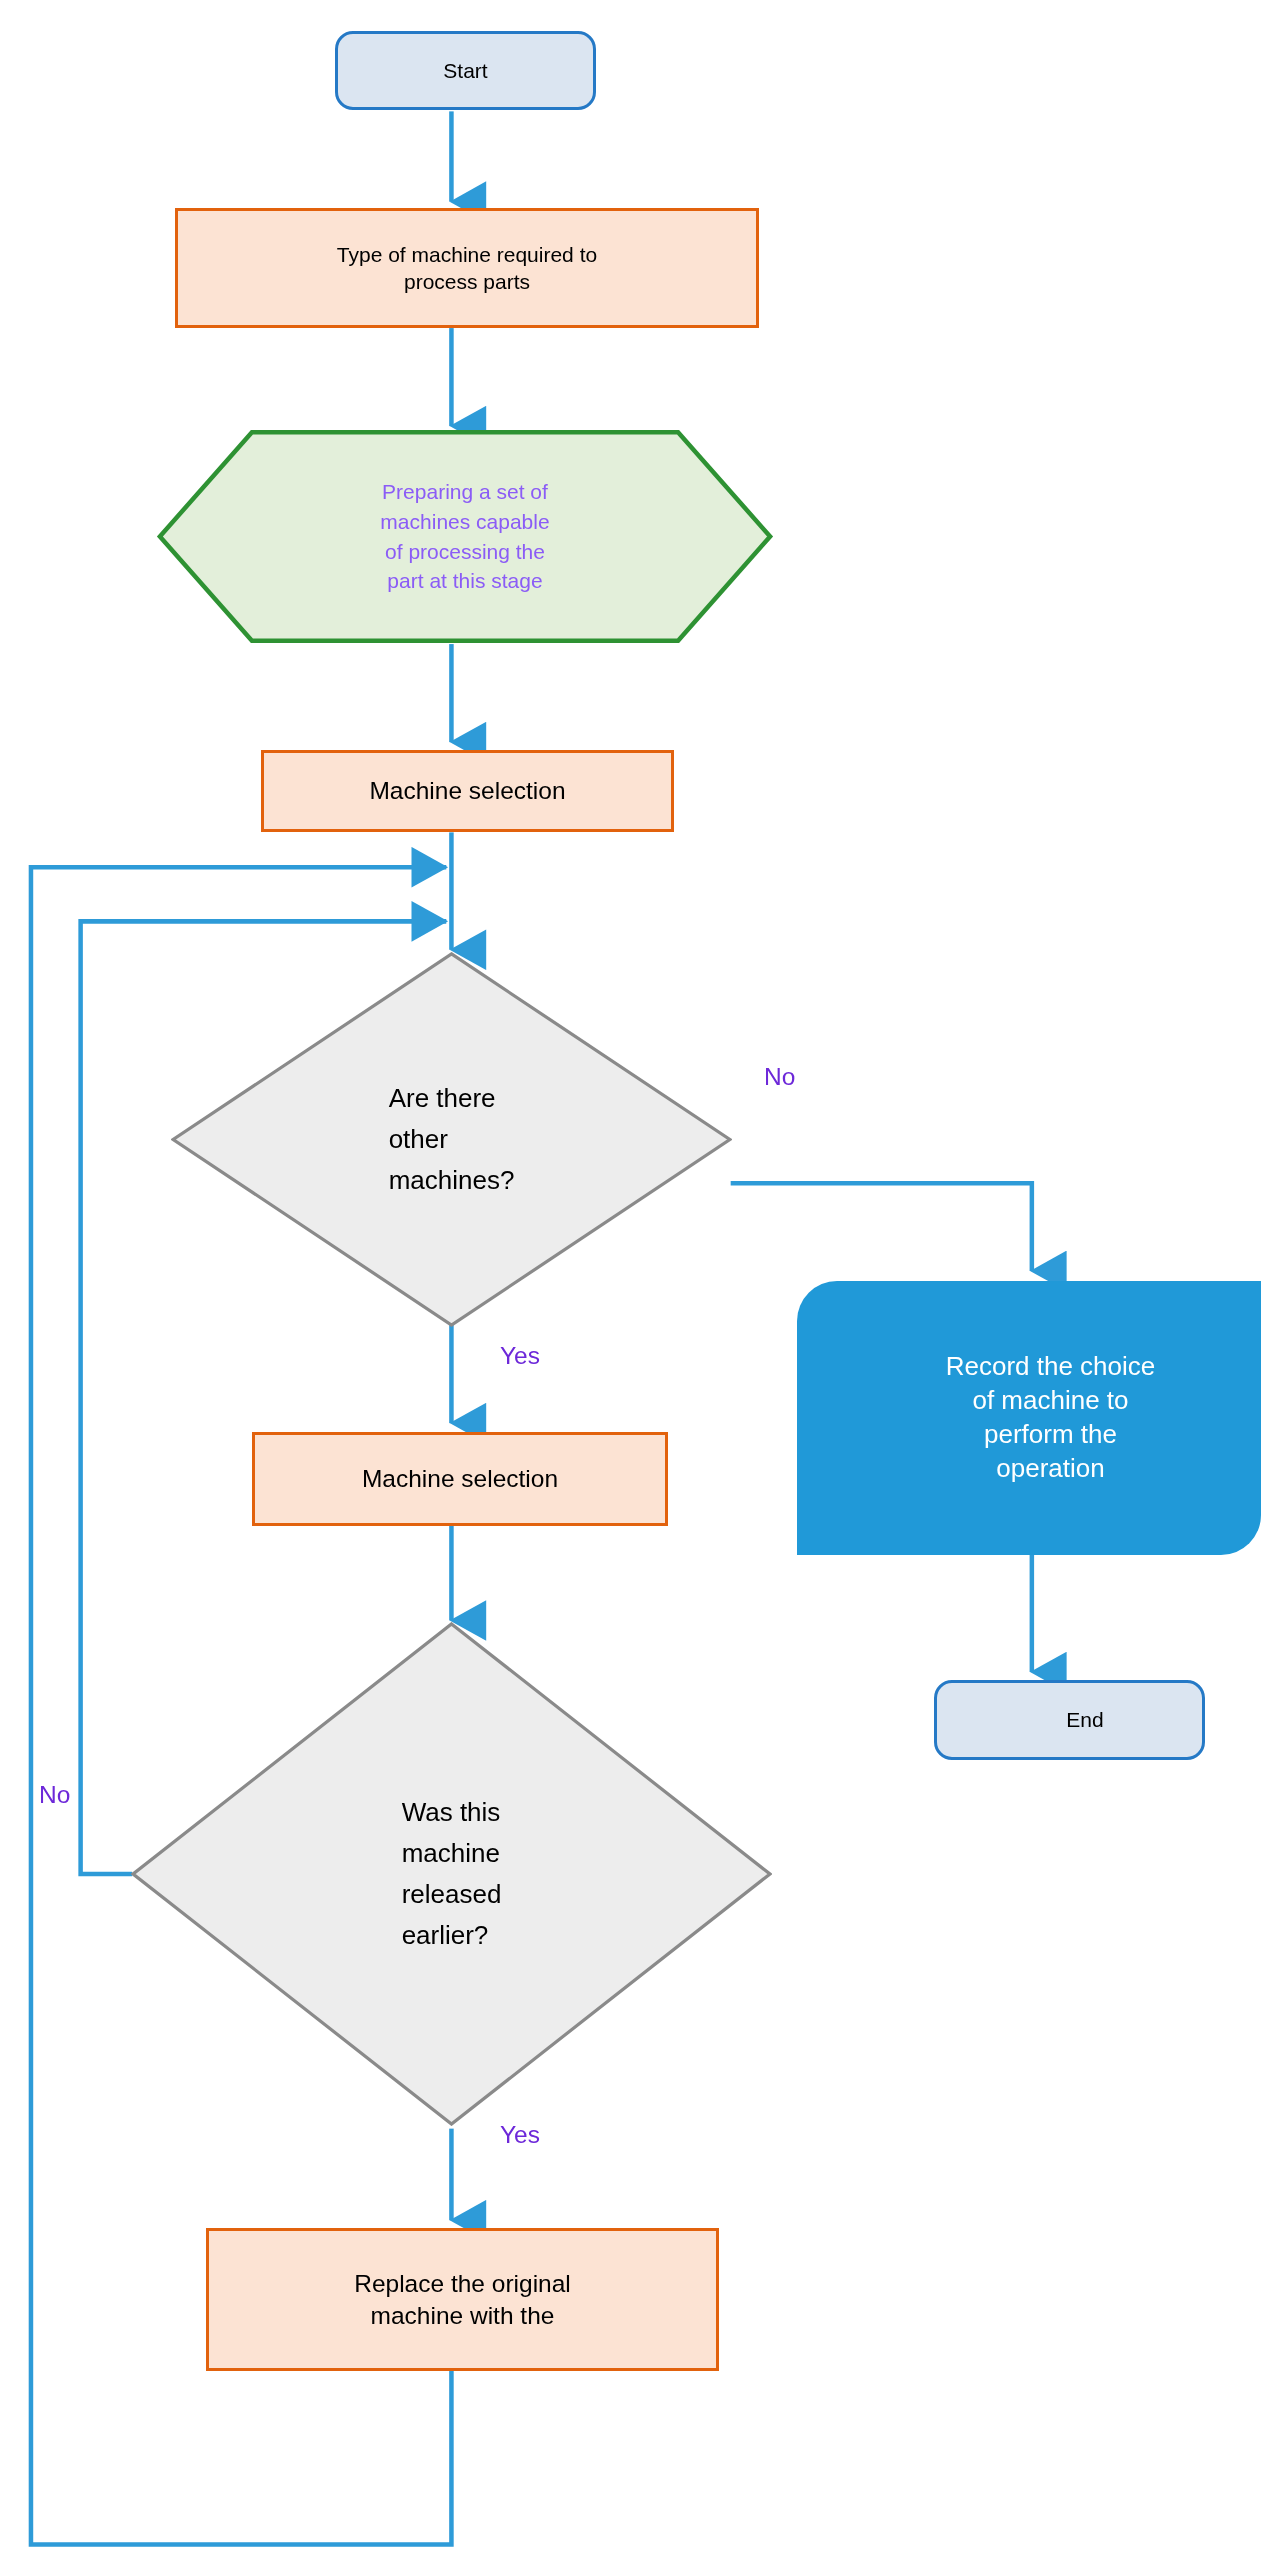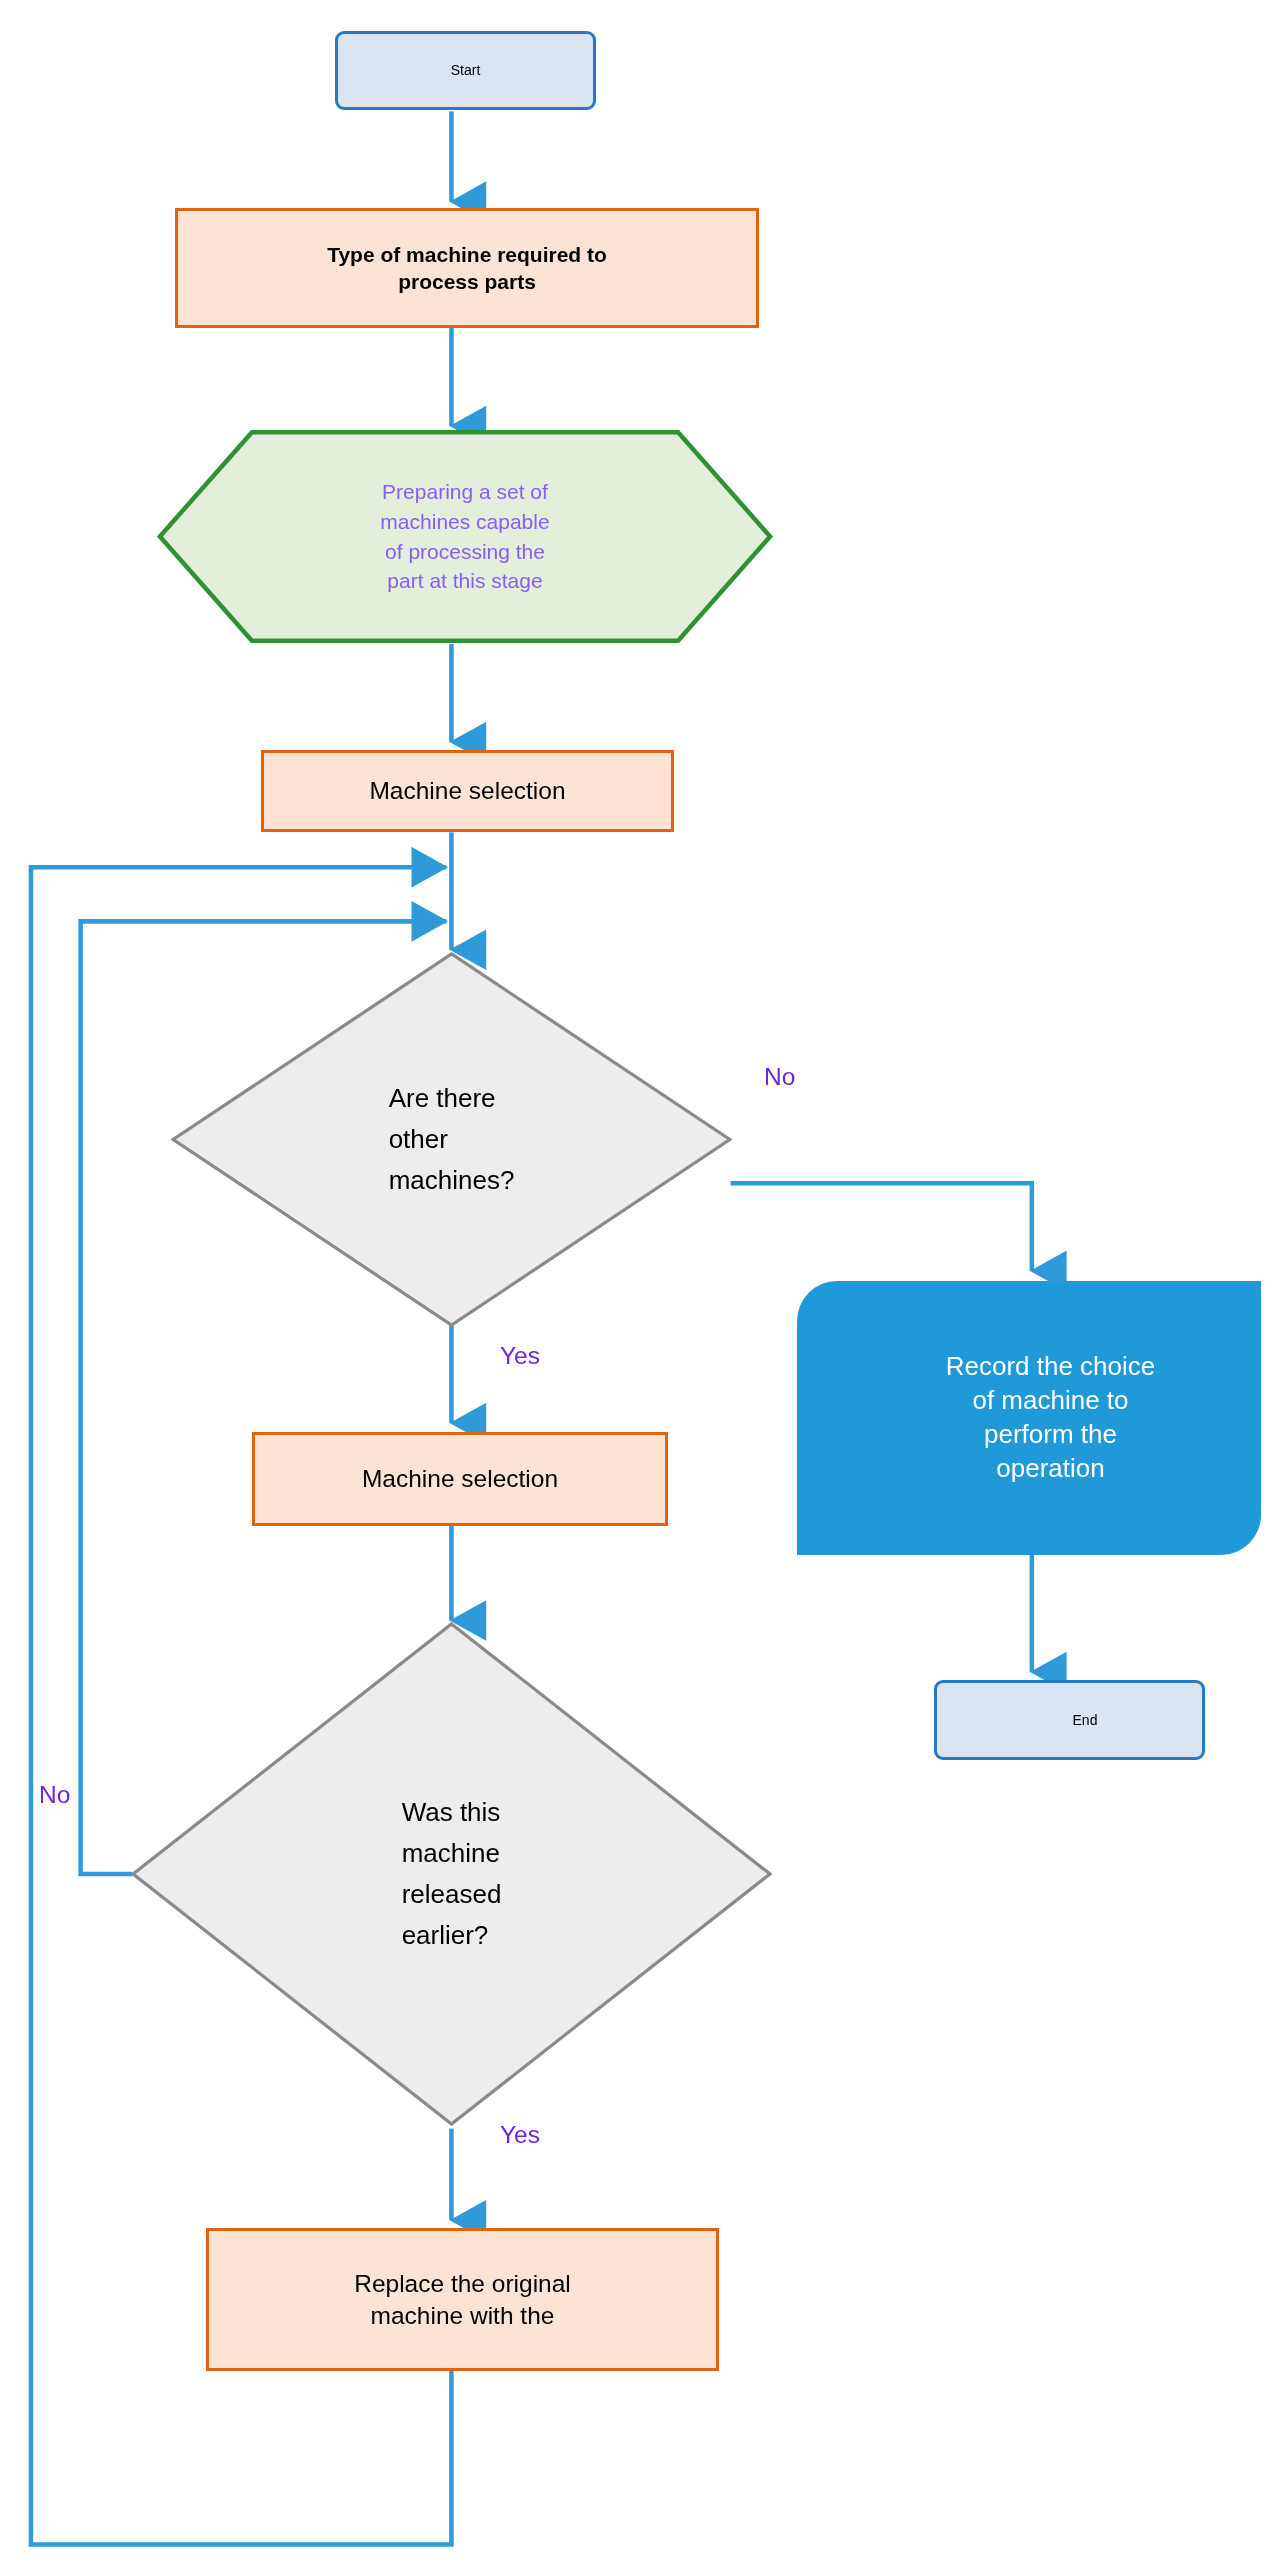--- a/index.html
+++ b/index.html
@@ -27,22 +27,22 @@
     text-align: center;
     color: #000000;
     line-height: 1.30;
     white-space: pre-line;
   }
 
   
   .terminator {
     background: #dbe5f1;
     border: 3.2px solid #2579c6;
-    border-radius: 9px;
-    font-size: 14px;
+    border-radius: 18px;
+    font-size: 21px;
     justify-content: center;
   }
 
   
   .process-orange {
     background: #fce3d3;
     border: 3.9px solid #e2620d;
     font-size: 21px;
   }
   .process-orange.big { font-size: 24.5px; }
@@ -147,21 +147,21 @@
       <path d="M205,2905 L125,2905 L125,1428 L692,1428" marker-end="url(#arrowRight)"></path>
 
       <path d="M700,3675 L700,3945 L48,3945 L48,1344 L692,1344" marker-end="url(#arrowRight)"></path>
     </g>
   </svg>
 
   <div class="node terminator" style="left:335px; top:31px; width:261px; height:79px;">
     <span>Start</span>
   </div>
 
-  <div class="node process-orange" style="left:175px; top:208px; width:584px; height:120px;font-weight:bold;">
+  <div class="node process-orange" style="left:175px; top:208px; width:584px; height:120px;">
     <span>Type of machine required to
 process parts</span>
   </div>
 
   <div class="hexagon-wrap" style="left:156px; top:429px; width:618px; height:215px;">
     <svg width="618" height="215" viewBox="0 0 958 334" xmlns="http://www.w3.org/2000/svg">
       <polygon points="148,5 810,5 953,167 810,329 148,329 5,167" fill="#e3efda" stroke="#2e9233" stroke-width="7"></polygon>
     </svg>
     <div class="hexagon-label">Preparing a set of
 machines capable

